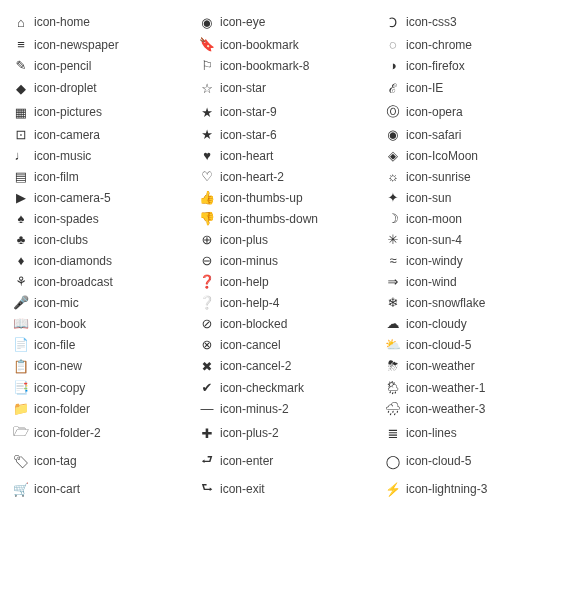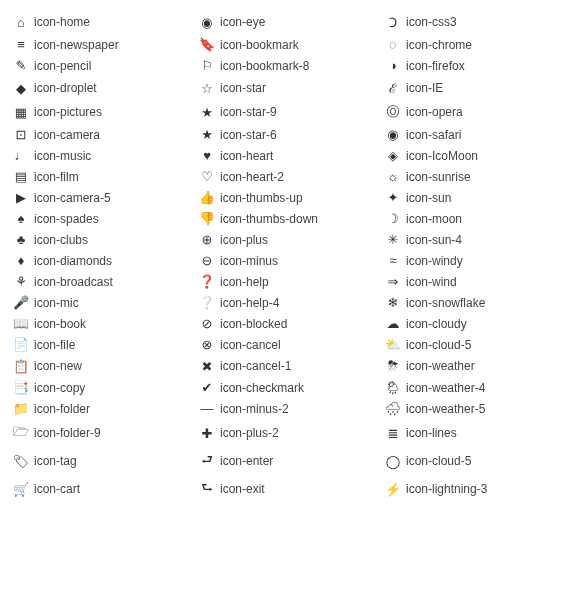--- a/index.html
+++ b/index.html
@@ -231,53 +231,53 @@
     <div class="icon-item">
       <span class="icon-glyph">⛅</span>
       <span class="icon-label">icon-cloud-5</span>
     </div>
     <div class="icon-item">
       <span class="icon-glyph">📋</span>
       <span class="icon-label">icon-new</span>
     </div>
     <div class="icon-item">
       <span class="icon-glyph">✖</span>
-      <span class="icon-label">icon-cancel-1</span>
+      <span class="icon-label">icon-cancel-2</span>
     </div>
     <div class="icon-item">
       <span class="icon-glyph">⛈</span>
       <span class="icon-label">icon-weather</span>
     </div>
     <div class="icon-item">
       <span class="icon-glyph">📑</span>
       <span class="icon-label">icon-copy</span>
     </div>
     <div class="icon-item">
       <span class="icon-glyph">✔</span>
       <span class="icon-label">icon-checkmark</span>
     </div>
     <div class="icon-item">
       <span class="icon-glyph">🌦</span>
-      <span class="icon-label">icon-weather-4</span>
+      <span class="icon-label">icon-weather-1</span>
     </div>
     <div class="icon-item">
       <span class="icon-glyph">📁</span>
       <span class="icon-label">icon-folder</span>
     </div>
     <div class="icon-item">
       <span class="icon-glyph">—</span>
       <span class="icon-label">icon-minus-2</span>
     </div>
     <div class="icon-item">
       <span class="icon-glyph">🌧</span>
-      <span class="icon-label">icon-weather-5</span>
+      <span class="icon-label">icon-weather-3</span>
     </div>
     <div class="icon-item">
       <span class="icon-glyph">🗁</span>
-      <span class="icon-label">icon-folder-9</span>
+      <span class="icon-label">icon-folder-2</span>
     </div>
     <div class="icon-item">
       <span class="icon-glyph">✚</span>
       <span class="icon-label">icon-plus-2</span>
     </div>
     <div class="icon-item">
       <span class="icon-glyph">≣</span>
       <span class="icon-label">icon-lines</span>
     </div>
     <div class="icon-item">

